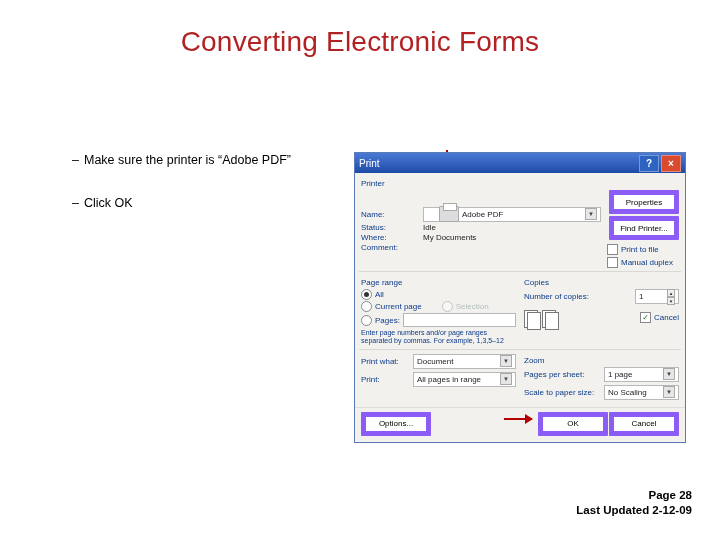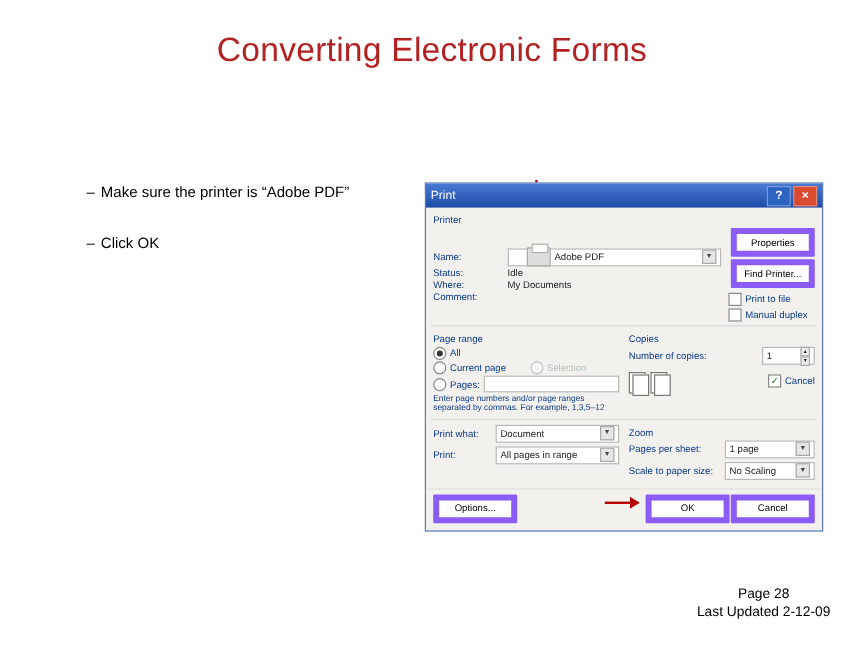--- a/index.html
+++ b/index.html
@@ -128,23 +128,24 @@
   .spin div{height:6px;border:1px solid #aaa;background:#eee;font-size:5px;display:flex;align-items:center;justify-content:center;}
   .dialog-footer{
     display:flex;justify-content:space-between;align-items:center;
     padding:4px 6px 6px 6px;
     border-top:1px solid rgba(0,0,0,0.08);
   }
   .footer{
     position:absolute;
     right:28px;
     bottom:22px;
-    text-align:center;
+    text-align:right;
     font-size:11.5px;
     line-height:1.3;
+    font-weight:bold;
   }
   .arrow-down{
     position:absolute;
     width:2px;height:26px;background:#b30000;
   }
   .arrow-down::after{
     content:"";position:absolute;left:-4px;bottom:-1px;
     border-left:5px solid transparent;border-right:5px solid transparent;border-top:8px solid #b30000;
   }
   .arrow-right{

